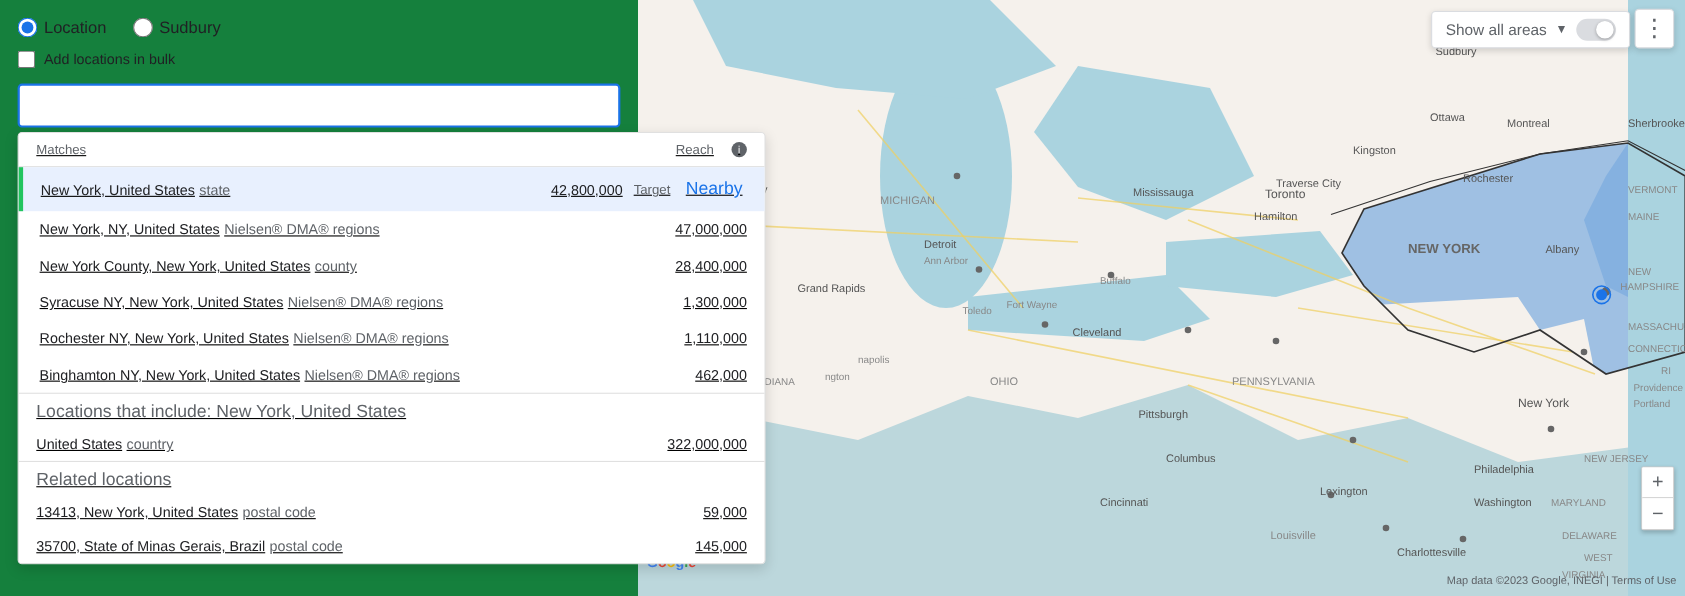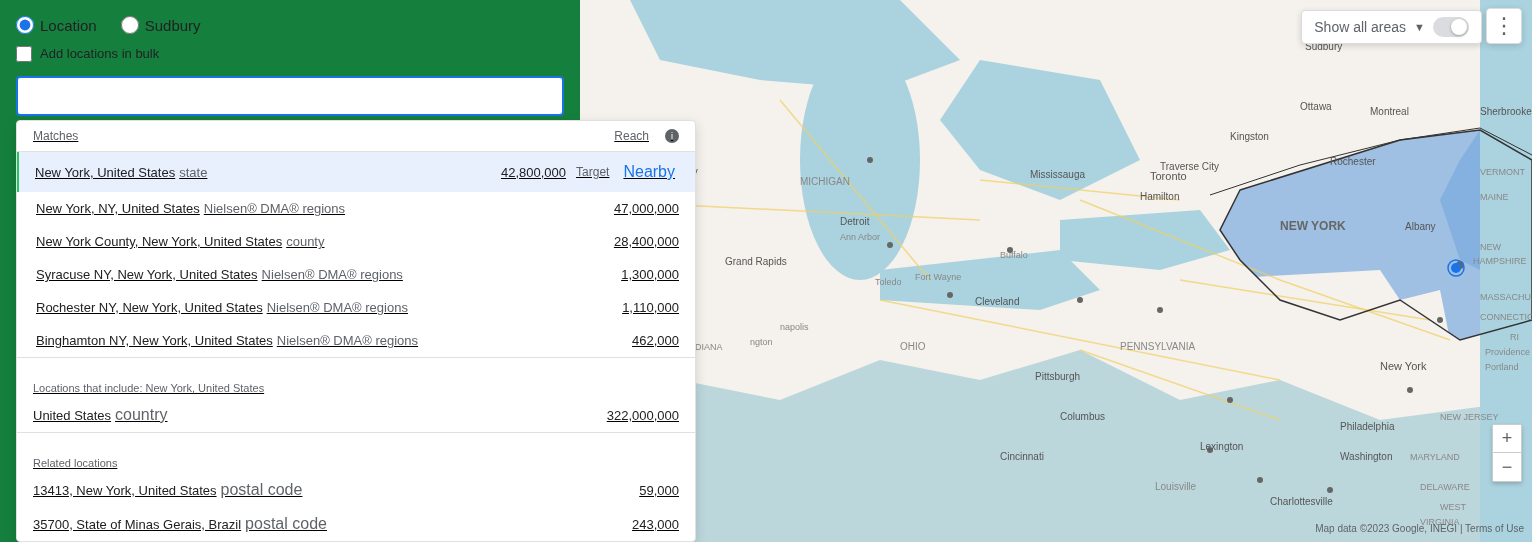--- a/index.html
+++ b/index.html
@@ -112,21 +112,21 @@
       display: flex;
       align-items: center;
       justify-content: space-between;
       padding: 9px 16px;
       cursor: pointer;
       border-left: 3px solid transparent;
     }
 
     .dropdown-item.selected {
       background: #e8f0fe;
-      border-left: 2px solid #22c55e;
+      border-left: 4px solid #22c55e;
     }
 
     .item-left {
       display: flex;
       align-items: center;
       gap: 0;
       flex: 1;
     }
 
     .item-name {
@@ -167,42 +167,42 @@
       font-size: 16px;
       color: #1a73e8;
       background: none;
       border: none;
       cursor: pointer;
       padding: 2px 4px;
     }
 
     .section-divider {
       border-top: 1px solid #e0e0e0;
-      padding: 24px 16px 4px 16px;
-      font-size: 11px;
+      padding: 8px 16px 4px 16px;
+      font-size: 16px;
       color: #5f6368;
       font-weight: 500;
     }
 
     .section-item {
       display: flex;
       align-items: center;
       justify-content: space-between;
       padding: 8px 16px;
       cursor: pointer;
     }
 
     .section-item-name {
       font-size: 13px;
       color: #202124;
       font-weight: 500;
     }
 
     .section-item-type {
-      font-size: 16px;
+      font-size: 13px;
       color: #5f6368;
       margin-left: 4px;
     }
 
     .section-item-reach {
       font-size: 13px;
       color: #202124;
     }
 
     
@@ -428,21 +428,21 @@
         <span class="section-item-name">13413, New York, United States</span>
         <span class="section-item-type"> postal code</span>
       </div>
       <span class="section-item-reach">59,000</span>
     </div>
     <div class="section-item">
       <div class="item-left">
         <span class="section-item-name">35700, State of Minas Gerais, Brazil</span>
         <span class="section-item-type"> postal code</span>
       </div>
-      <span class="section-item-reach">243,000</span>
+      <span class="section-item-reach">145,000</span>
     </div>
   </div>
 </div>
 
 <div class="map-area">
   
   <svg width="100%" height="100%" viewBox="0 0 952 542" preserveAspectRatio="xMidYMid slice">
 
     <rect width="952" height="542" fill="#aad3df"></rect>
 

